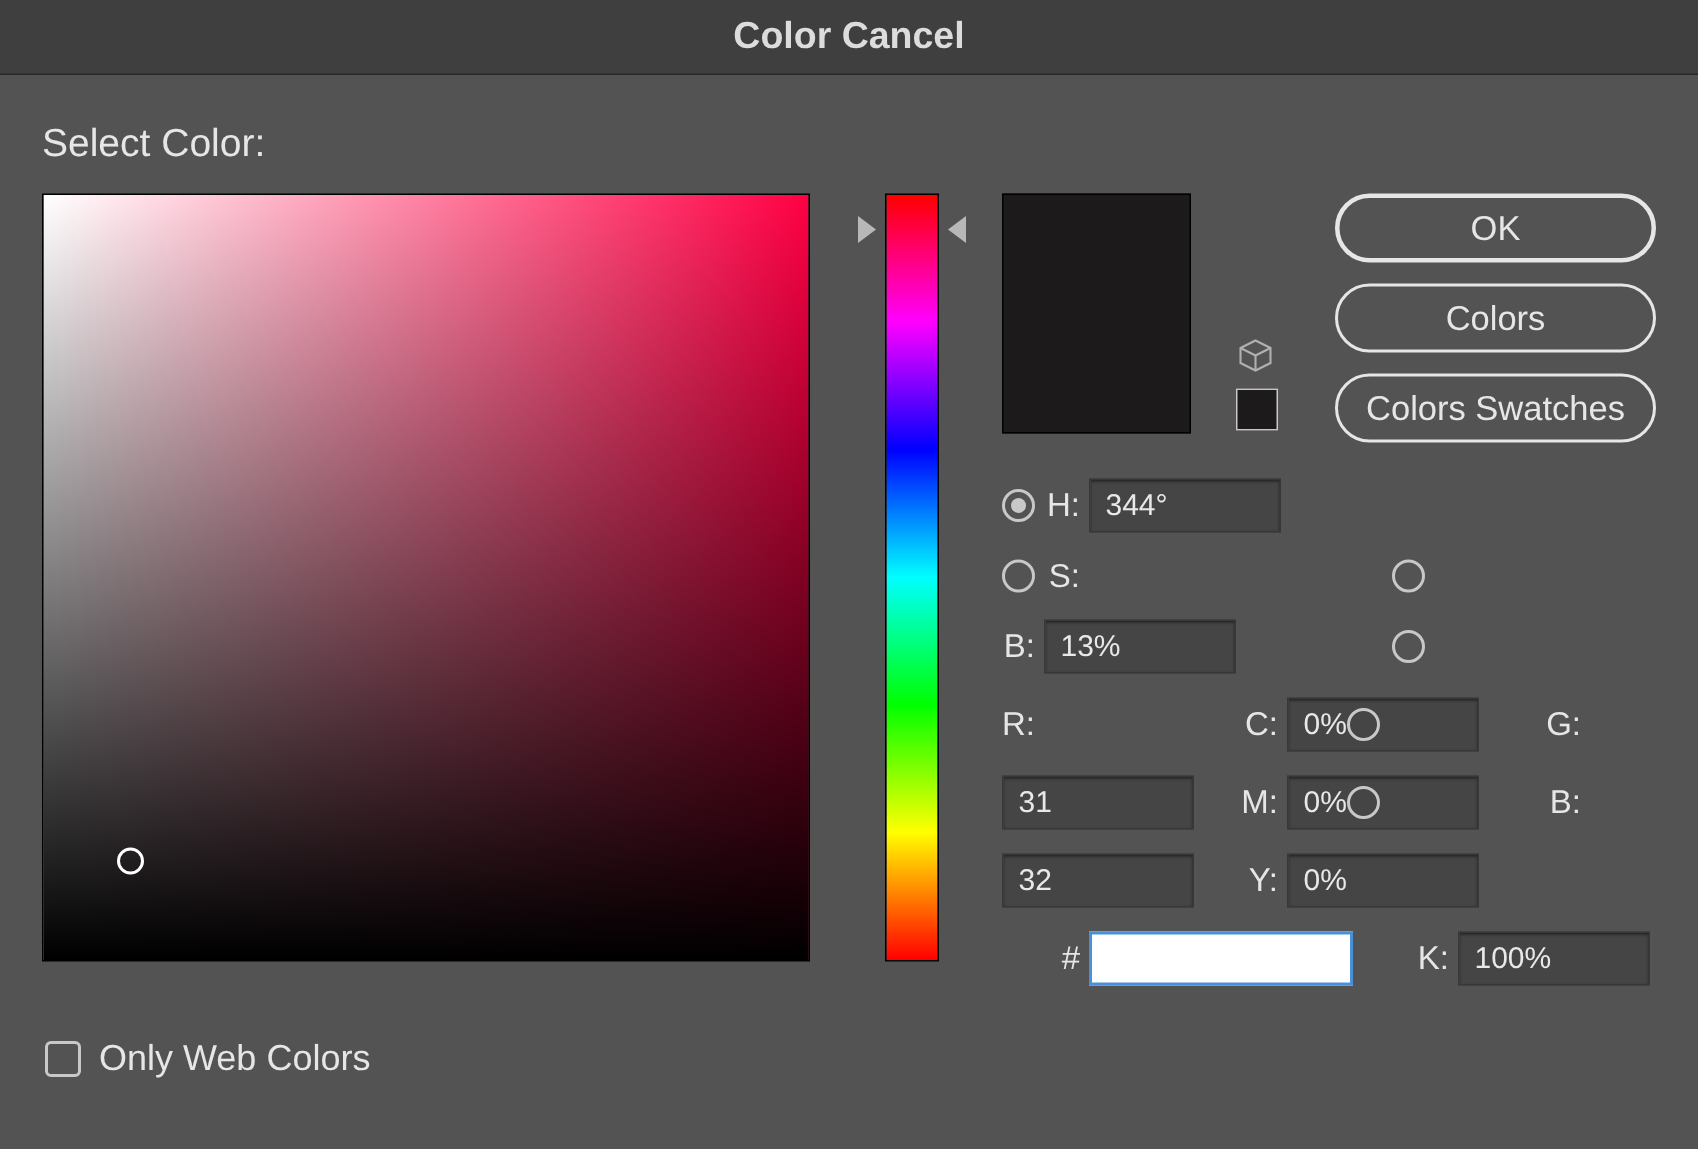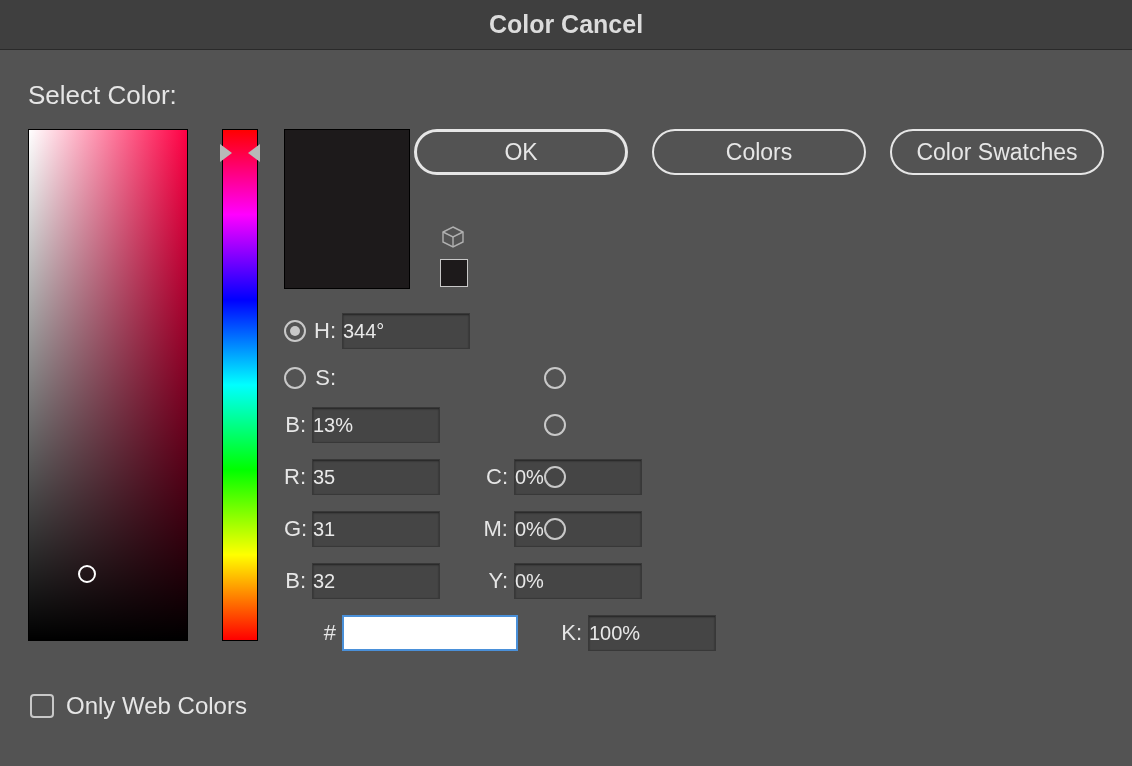--- a/index.html
+++ b/index.html
@@ -128,21 +128,22 @@
   .cube-icon {
     position: absolute;
     top: 96px;
     left: 157px;
     width: 24px;
     height: 24px;
   }
   .buttons {
     margin-left: auto;
     display: flex;
-    gap: 24px;
+    flex-direction: column;
+    gap: 14px;
   }
   .btn {
     width: 214px;
     height: 46px;
     border: 2px solid #e6e6e6;
     border-radius: 23px;
     background: transparent;
     color: #e6e6e6;
     font-size: 23px;
     cursor: pointer;
@@ -178,21 +179,21 @@
     text-align: right;
     padding-right: 6px;
   }
   .inp {
     width: 128px;
     height: 36px;
     background: #454545;
     border: 1px solid #383838;
     color: #e8e8e8;
     font-size: 20px;
-    padding: 0 0;
+    padding: 0 10px;
     box-shadow: inset 0 1px 2px rgba(0,0,0,0.5);
   }
   .hex-row {
     margin-top: 16px;
     display: grid;
     grid-template-columns: 28px 30px 176px 40px 30px 132px;
     align-items: center;
   }
   .hex-inp {
     width: 176px;
@@ -256,21 +257,21 @@
                 <path d="M12 12 L12 22"></path>
               </g>
             </svg>
           </div>
           <div class="mini-swatch"></div>
         </div>
 
         <div class="buttons">
           <button class="btn primary">OK</button>
           <button class="btn">Colors</button>
-          <button class="btn">Color Swatches</button>
+          <button class="btn">Colors Swatches</button>
         </div>
       </div>
 
       <div class="fields">
 
         <div class="radio checked"></div>
         <div class="lbl">H:</div>
         <input class="inp" value="344°" style="">
         <div></div>
           <div></div>
@@ -284,21 +285,20 @@
 
         <div class="radio"></div>
         <div class="lbl">B:</div>
         <input class="inp" value="13%" style="">
         <div></div>
           <div></div>
           <div></div>
 
         <div class="radio"></div>
         <div class="lbl">R:</div>
-        <input class="inp" value="35" style="">
         <div></div>
         <div class="lbl">C:</div>
         <input class="inp" value="0%" style="">
 
         <div class="radio"></div>
         <div class="lbl">G:</div>
         <input class="inp" value="31" style="">
         <div></div>
         <div class="lbl">M:</div>
         <input class="inp" value="0%" style="">

